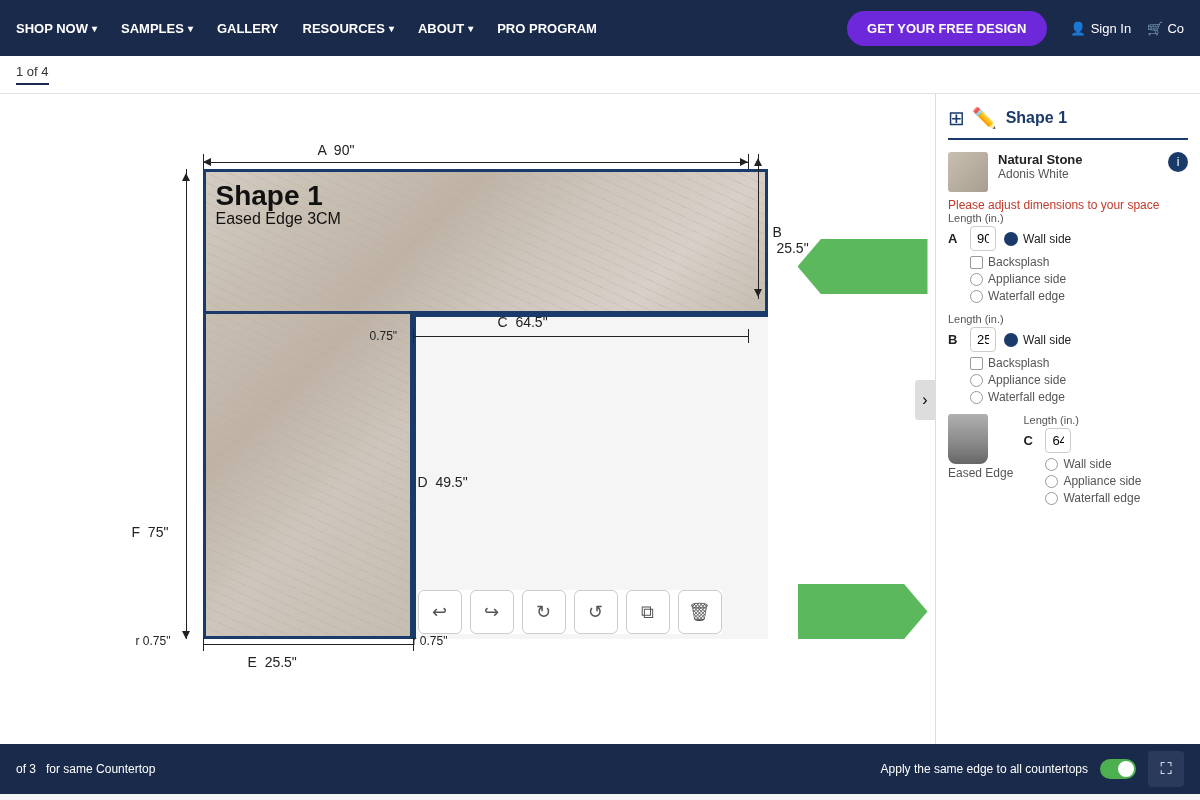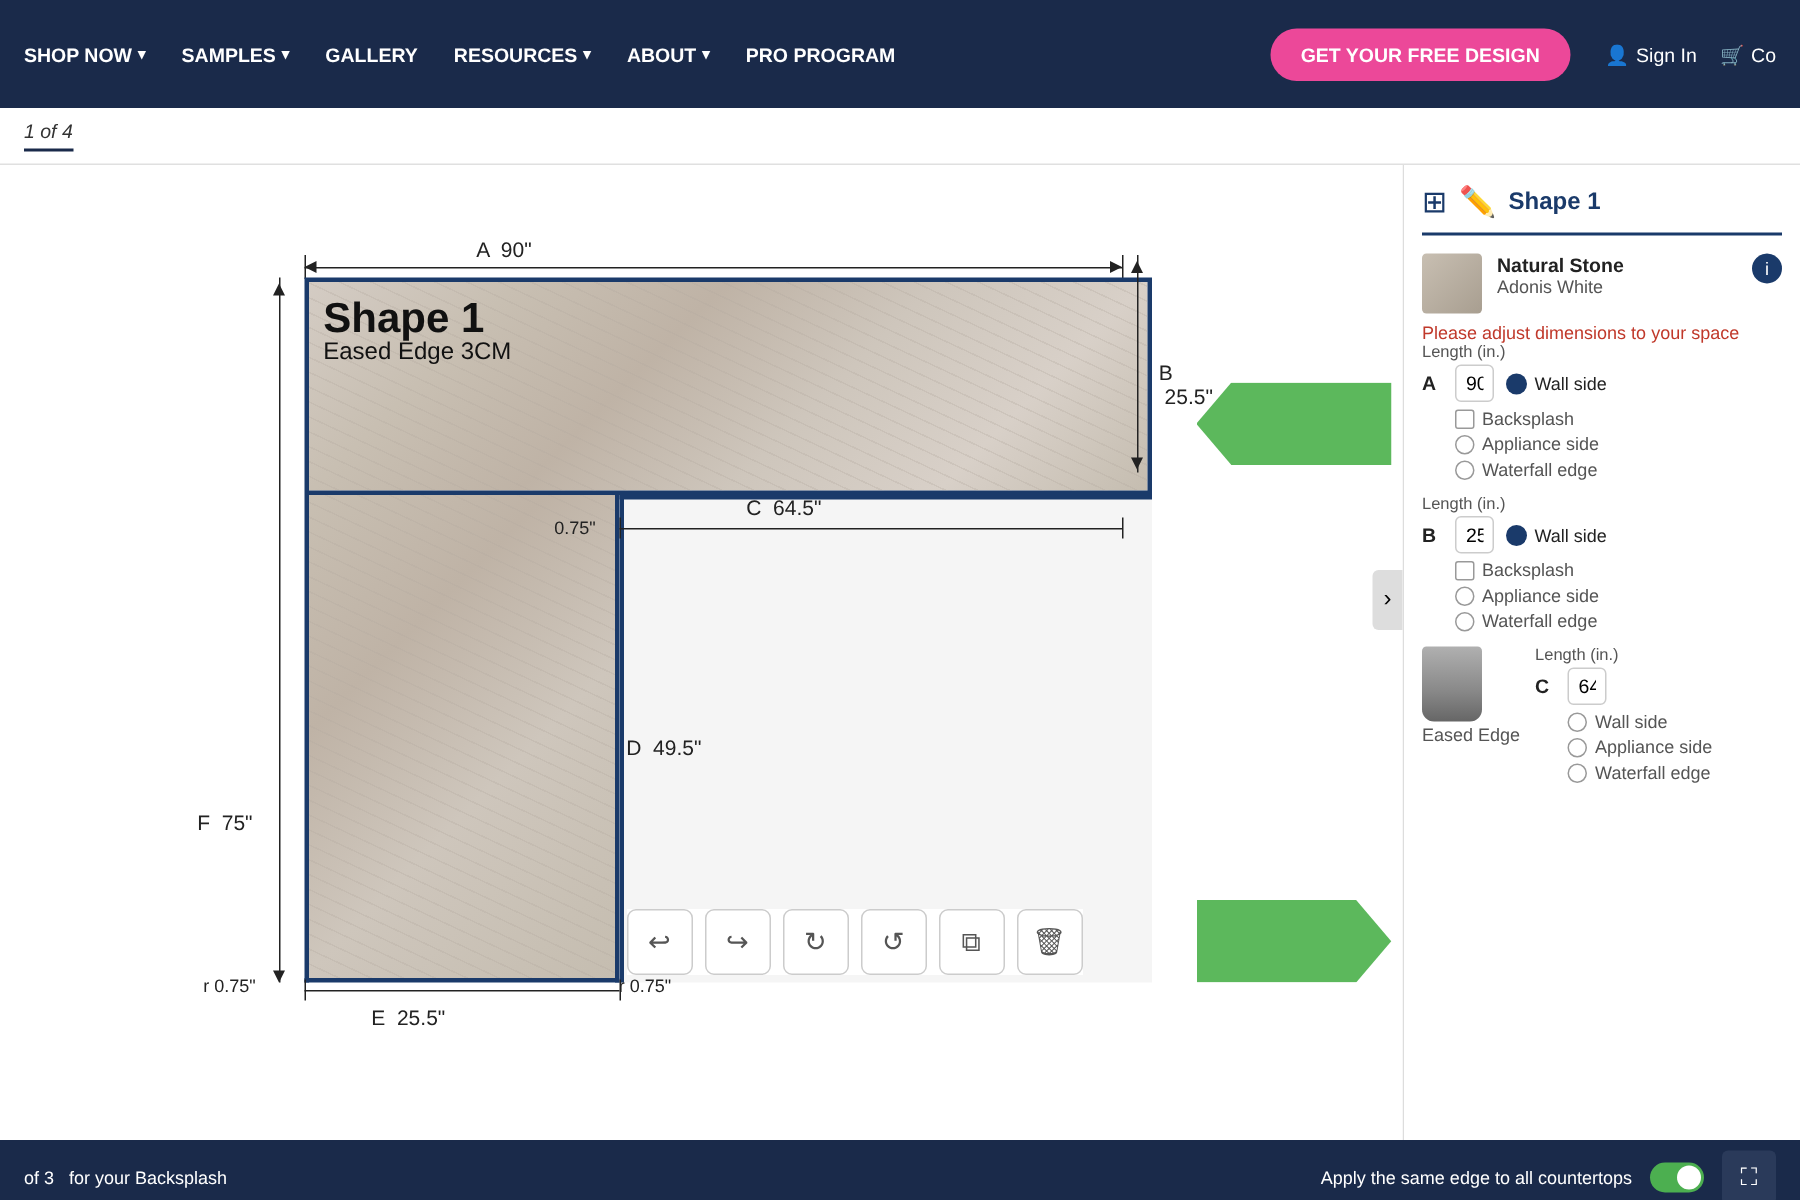--- a/index.html
+++ b/index.html
@@ -1,41 +1,41 @@
 <!DOCTYPE html>
 <html><head>
   <meta charset="utf-8">
   <style>
     * { box-sizing: border-box; margin: 0; padding: 0; }
     body { font-family: Arial, sans-serif; background: #f5f5f5; width: 1200px; height: 800px; overflow: hidden; }
 
     
     .nav {
       background: #1a2a4a;
-      height: 72px;
+      height: 56px;
       display: flex;
       align-items: center;
       padding: 0 16px;
       gap: 24px;
       position: relative;
     }
     .nav-item {
       color: #fff;
       font-size: 13px;
       font-weight: 600;
       cursor: pointer;
       display: flex;
       align-items: center;
       gap: 4px;
       white-space: nowrap;
     }
     .nav-item .chevron { font-size: 10px; }
     .nav-cta {
       margin-left: auto;
-      background: #ec4899;
+      background: #6d28d9;
       color: #fff;
       border: none;
       border-radius: 24px;
       padding: 10px 20px;
       font-size: 13px;
       font-weight: 700;
       cursor: pointer;
     }
     .nav-right {
       display: flex;
@@ -49,21 +49,20 @@
     
     .page-header {
       background: #fff;
       padding: 8px 16px;
       border-bottom: 1px solid #e0e0e0;
       font-size: 13px;
       color: #333;
       display: flex;
       align-items: flex-start;
       gap: 8px;
-      font-style: italic;
     }
     .page-header-underline {
       border-bottom: 2px solid #1a2a4a;
       padding-bottom: 4px;
     }
 
     
     .main {
       display: flex;
       height: calc(800px - 60px - 40px - 50px);
@@ -624,21 +623,21 @@
         </div>
       </div>
     </div>
   </div>
 </div>
 
 <div class="footer">
   <div>
     <span>of 3</span>
     &nbsp;
-    <span>for your Backsplash</span>
+    <span>for same Countertop</span>
   </div>
   <div class="footer-right">
     <span>Apply the same edge to all countertops</span>
     <div class="toggle-switch">
       <div class="toggle-knob"></div>
     </div>
     <div class="footer-icon-box">
       <span style="color:#fff; font-size:16px;">⛶</span>
     </div>
   </div>

